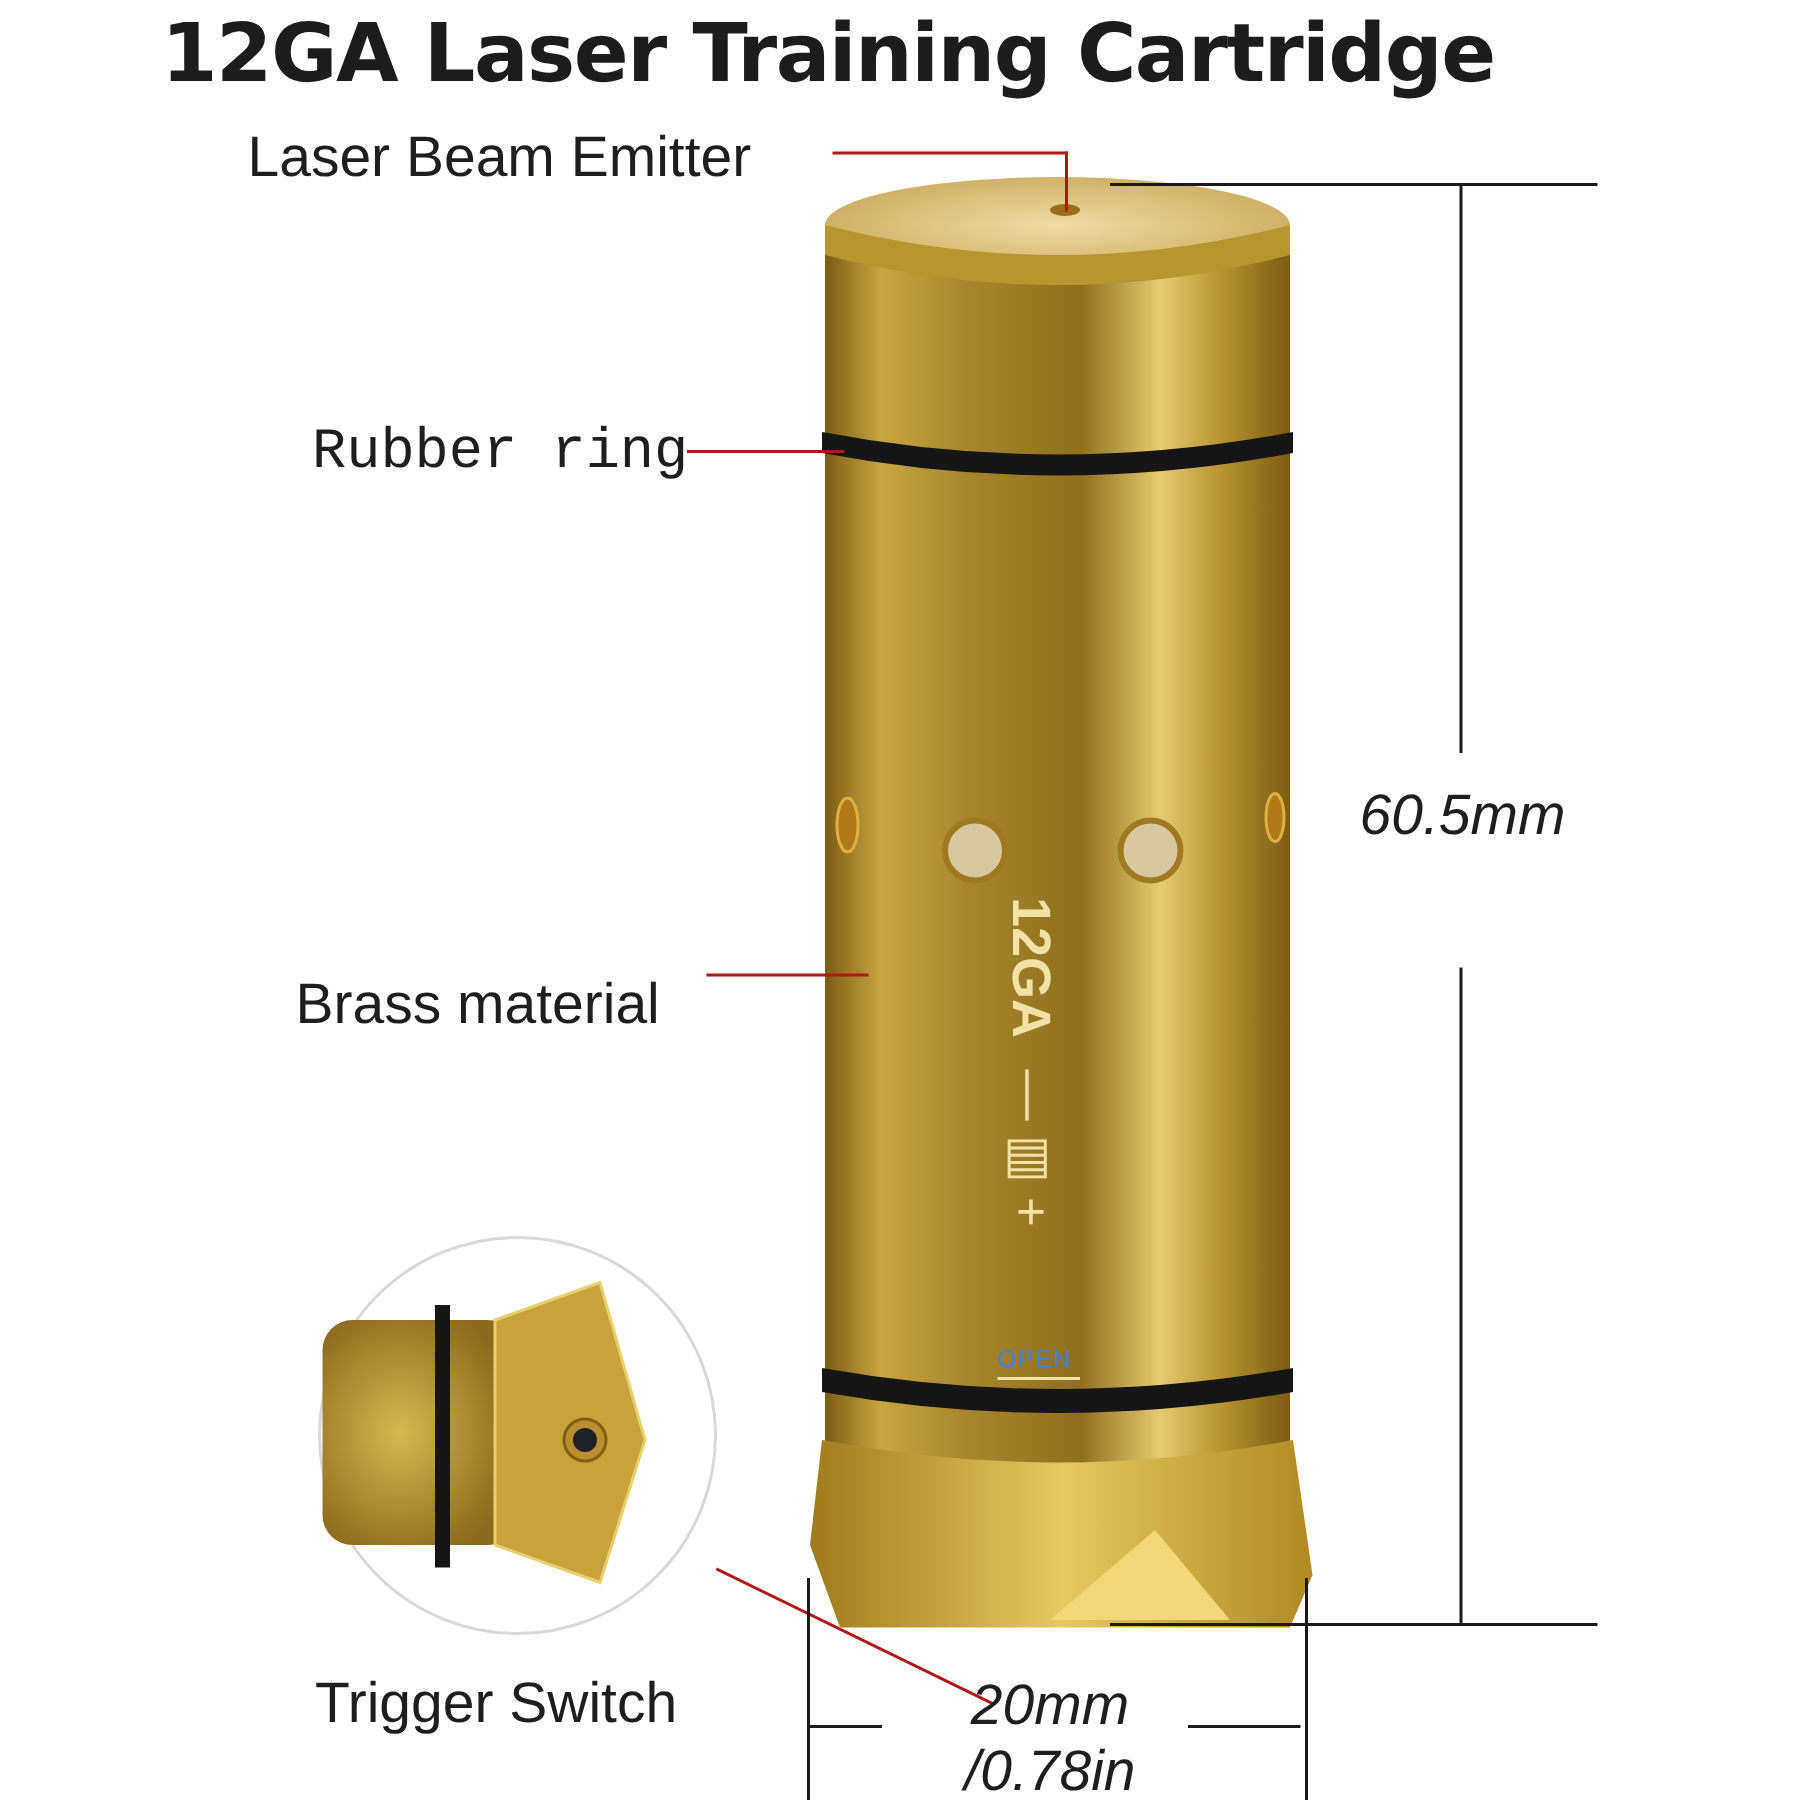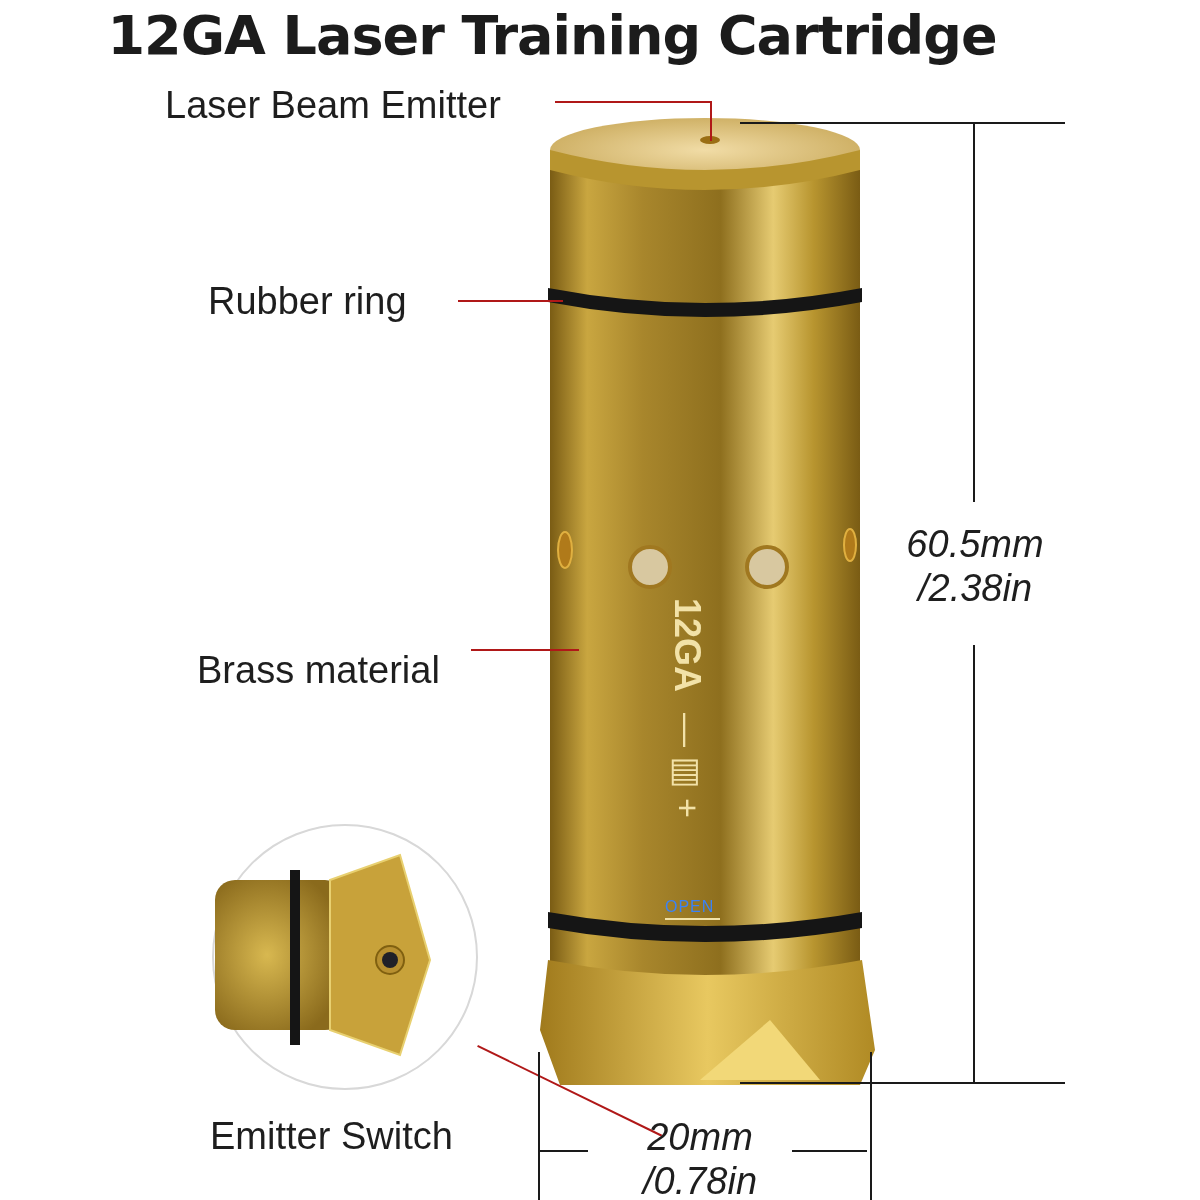--- a/index.html
+++ b/index.html
@@ -71,36 +71,35 @@
   <div style="position:absolute;left:0;top:0;transform-origin:0 0;transform:rotate(90deg) translate(0,-40px);font-size:36px;font-weight:bold;color:#f2e2a8;white-space:nowrap;">12GA</div>
   <div style="position:absolute;left:0;top:115px;transform-origin:0 0;transform:rotate(90deg) translate(0,-40px);font-size:34px;color:#f2e2a8;white-space:nowrap;">— ▥ +</div>
 </div>
 <div style="position:absolute;left:665px;top:898px;font-size:16px;color:#3b82f6;letter-spacing:1px;">OPEN</div>
 <div style="position:absolute;left:665px;top:918px;width:55px;height:2px;background:#f2e2a8;"></div>
 
 <div class="label" style="left:165px;top:84px;text-align:center;">Laser Beam Emitter</div>
 <div class="line" style="left:555px;top:101px;width:157px;height:2px;"></div>
 <div class="line" style="left:710px;top:101px;width:2px;height:40px;"></div>
 
-<div class="label" style="left:208px;top:280px;">Rubber ring</div>
+<div class="label" style="left:208px;top:280px;font-family:Liberation Mono, monospace;">Rubber ring</div>
 <div class="line" style="left:458px;top:300px;width:105px;height:2px;"></div>
 
 <div class="label" style="left:197px;top:629px;margin-top:20px;">Brass material</div>
 <div class="line" style="left:471px;top:649px;width:108px;height:2px;"></div>
 
-<div class="label" style="left:210px;top:1115px;">Emitter Switch</div>
+<div class="label" style="left:210px;top:1115px;">Trigger Switch</div>
 <div class="line" style="left:478px;top:1045px;width:205px;height:2px;transform-origin:0 0;transform:rotate(26deg);"></div>
 
 <div class="bline" style="left:740px;top:122px;width:325px;height:2px;"></div>
 <div class="bline" style="left:740px;top:1082px;width:325px;height:2px;"></div>
 <div class="bline" style="left:973px;top:122px;width:2px;height:380px;"></div>
 <div class="bline" style="left:973px;top:645px;width:2px;height:437px;"></div>
 <div class="dim" style="left:895px;top:522px;width:160px;">
   <div>60.5mm</div>
-  <div>/2.38in</div>
 </div>
 
 <div class="bline" style="left:538px;top:1052px;width:2px;height:148px;"></div>
 <div class="bline" style="left:870px;top:1052px;width:2px;height:148px;"></div>
 <div class="bline" style="left:540px;top:1150px;width:48px;height:2px;"></div>
 <div class="bline" style="left:792px;top:1150px;width:75px;height:2px;"></div>
 <div class="dim" style="left:620px;top:1115px;width:160px;">
   <div>20mm</div>
   <div>/0.78in</div>
 </div>

